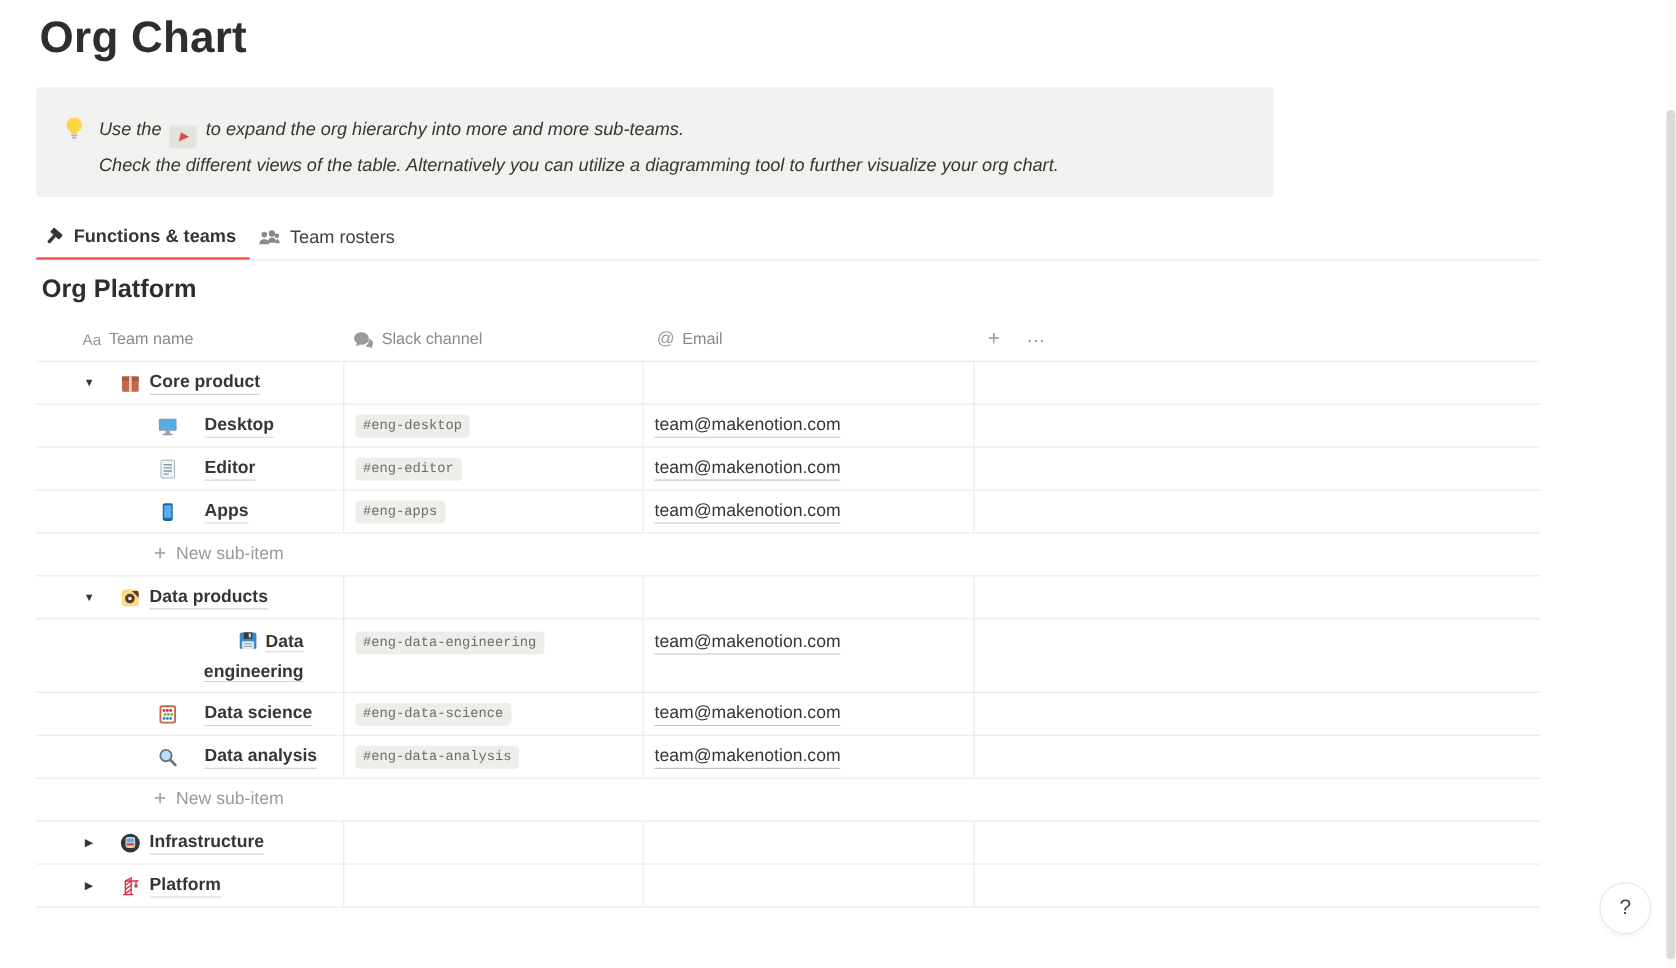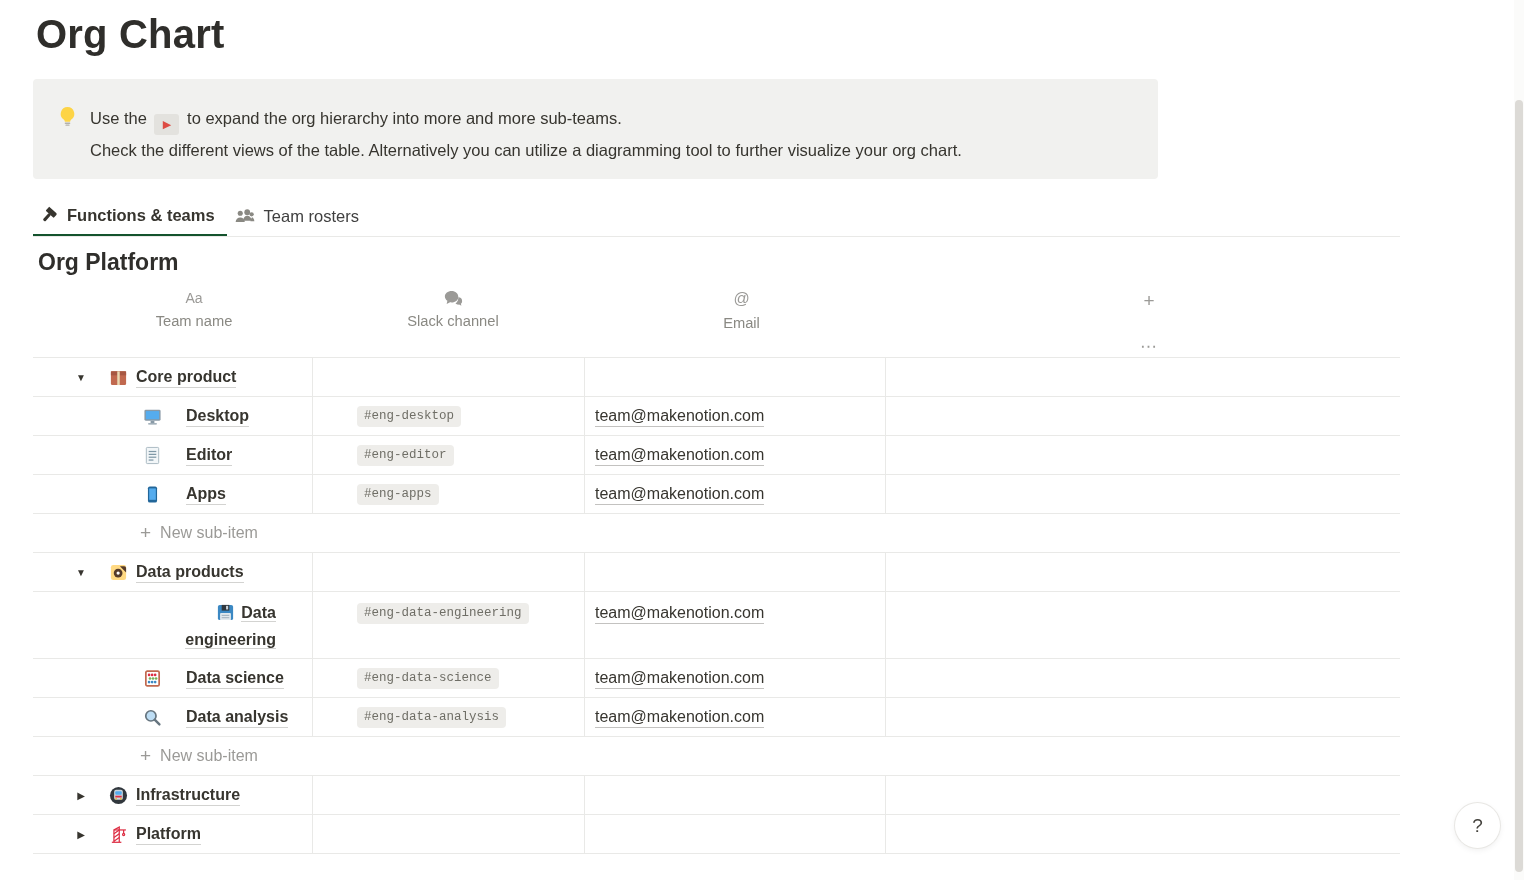--- a/index.html
+++ b/index.html
@@ -10,75 +10,75 @@
   }
   .page-title{
     position:absolute;left:36px;top:6px;
     font-size:40px;font-weight:700;line-height:56px;color:#2f2e2b;
     letter-spacing:.2px;
   }
   
   .callout{
     position:absolute;left:33px;top:79px;width:1125px;height:100px;
     background:#f1f1ef;border-radius:4px;box-sizing:border-box;
-    display:flex;align-items:flex-start;padding:24px 16px 0 24px;
+    display:flex;align-items:flex-start;padding:24px 16px 0 24px;font-style:italic;
   }
   .callout .bulb{flex:0 0 auto;margin:3px 12px 0 0;}
   .callout-text{font-size:16.5px;line-height:30px;color:#37352f;}
   .inline-toggle{
     display:inline-flex;align-items:center;justify-content:center;
     width:25px;height:21px;background:#e3e2de;border-radius:3px;
     vertical-align:-4px;margin:0 3px;
   }
   .inline-toggle .tri{font-size:11px;color:#dd4b43;line-height:1;}
   
   .tabs{
     position:absolute;left:33px;top:196px;width:1367px;height:41px;
     border-bottom:1px solid #e9e9e7;display:flex;align-items:stretch;
     box-sizing:border-box;
   }
   .tab{display:flex;align-items:center;gap:9px;padding:0 12px 0 7px;
     font-size:16.5px;cursor:default;box-sizing:border-box;}
-  .tab.active{font-weight:700;color:#37352f;border-bottom:2px solid #14532d;}
+  .tab.active{font-weight:700;color:#37352f;border-bottom:2px solid #ef4444;}
   .tab.inactive{color:#404040;}
   .tab .ticon{display:flex;align-items:center;}
   
   .section-title{
     position:absolute;left:38px;top:249px;
     font-size:23px;font-weight:700;color:#2f2e2b;
   }
   
   .otable{position:absolute;left:33px;top:290px;width:1367px;}
   .trow{
     display:grid;grid-template-columns:280px 272px 301px 1fr;
     border-bottom:1px solid #e9e9e7;min-height:39px;box-sizing:border-box;
   }
   .thead{min-height:39px;color:#8a8983;font-size:14.7px;}
-  .thead .hcell{display:flex;align-items:center;gap:7px;flex-direction:column;}
+  .thead .hcell{display:flex;align-items:center;gap:7px;}
   .hcell.c1{padding-left:42px;}
   .hcell.c2{padding-left:8px;}
   .hcell.c3{padding-left:12px;}
   .hcell.c4{padding-left:12px;gap:24px;}
   .aa-glyph{font-size:14px;color:#9b9a97;}
   .at-glyph{font-size:16px;color:#9b9a97;}
   .plus-glyph{font-size:19px;color:#9b9a97;font-weight:400;}
   .more-glyph{font-size:17px;color:#9b9a97;letter-spacing:1px;}
   .cell{display:flex;align-items:center;box-sizing:border-box;}
   .cell.b{border-right:1px solid #e9e9e7;}
   .name-parent{padding-left:40px;}
   .name-parent .toggle{width:16px;margin-right:20px;font-size:10px;color:#37352f;text-align:center;cursor:pointer;}
   .name-child{padding-left:110px;gap:16px;}
   .rowicon{flex:0 0 auto;margin-right:8px;display:flex;align-items:center;}
   .nm{font-size:16px;font-weight:700;color:#37352f;
       border-bottom:1px solid rgba(55,53,47,.22);line-height:21px;}
   .cell-slack{padding-left:10px;}
   .chip{
     background:#eeedea;border-radius:4px;padding:3px 7px 4px;
     font-family:"Liberation Mono","DejaVu Sans Mono",monospace;
-    font-size:12.5px;color:#6f6e66;white-space:nowrap;margin-left:34px;
+    font-size:12.5px;color:#6f6e66;white-space:nowrap;
   }
   .cell-email{padding-left:10px;}
   .email{font-size:16px;color:#37352f;border-bottom:1px solid rgba(55,53,47,.30);line-height:20px;}
   
   .newrow{grid-column:1 / -1;display:flex;align-items:center;padding-left:107px;color:#9b9a97;cursor:pointer;}
   .newrow .plus{font-size:19px;margin-right:9px;font-weight:400;}
   .newrow .lbl{font-size:16px;}
   
   .trow.tall{min-height:67px;}
   .trow.tall .name-child{display:block;padding-top:7px;padding-right:36px;line-height:27px;text-align:right;}

